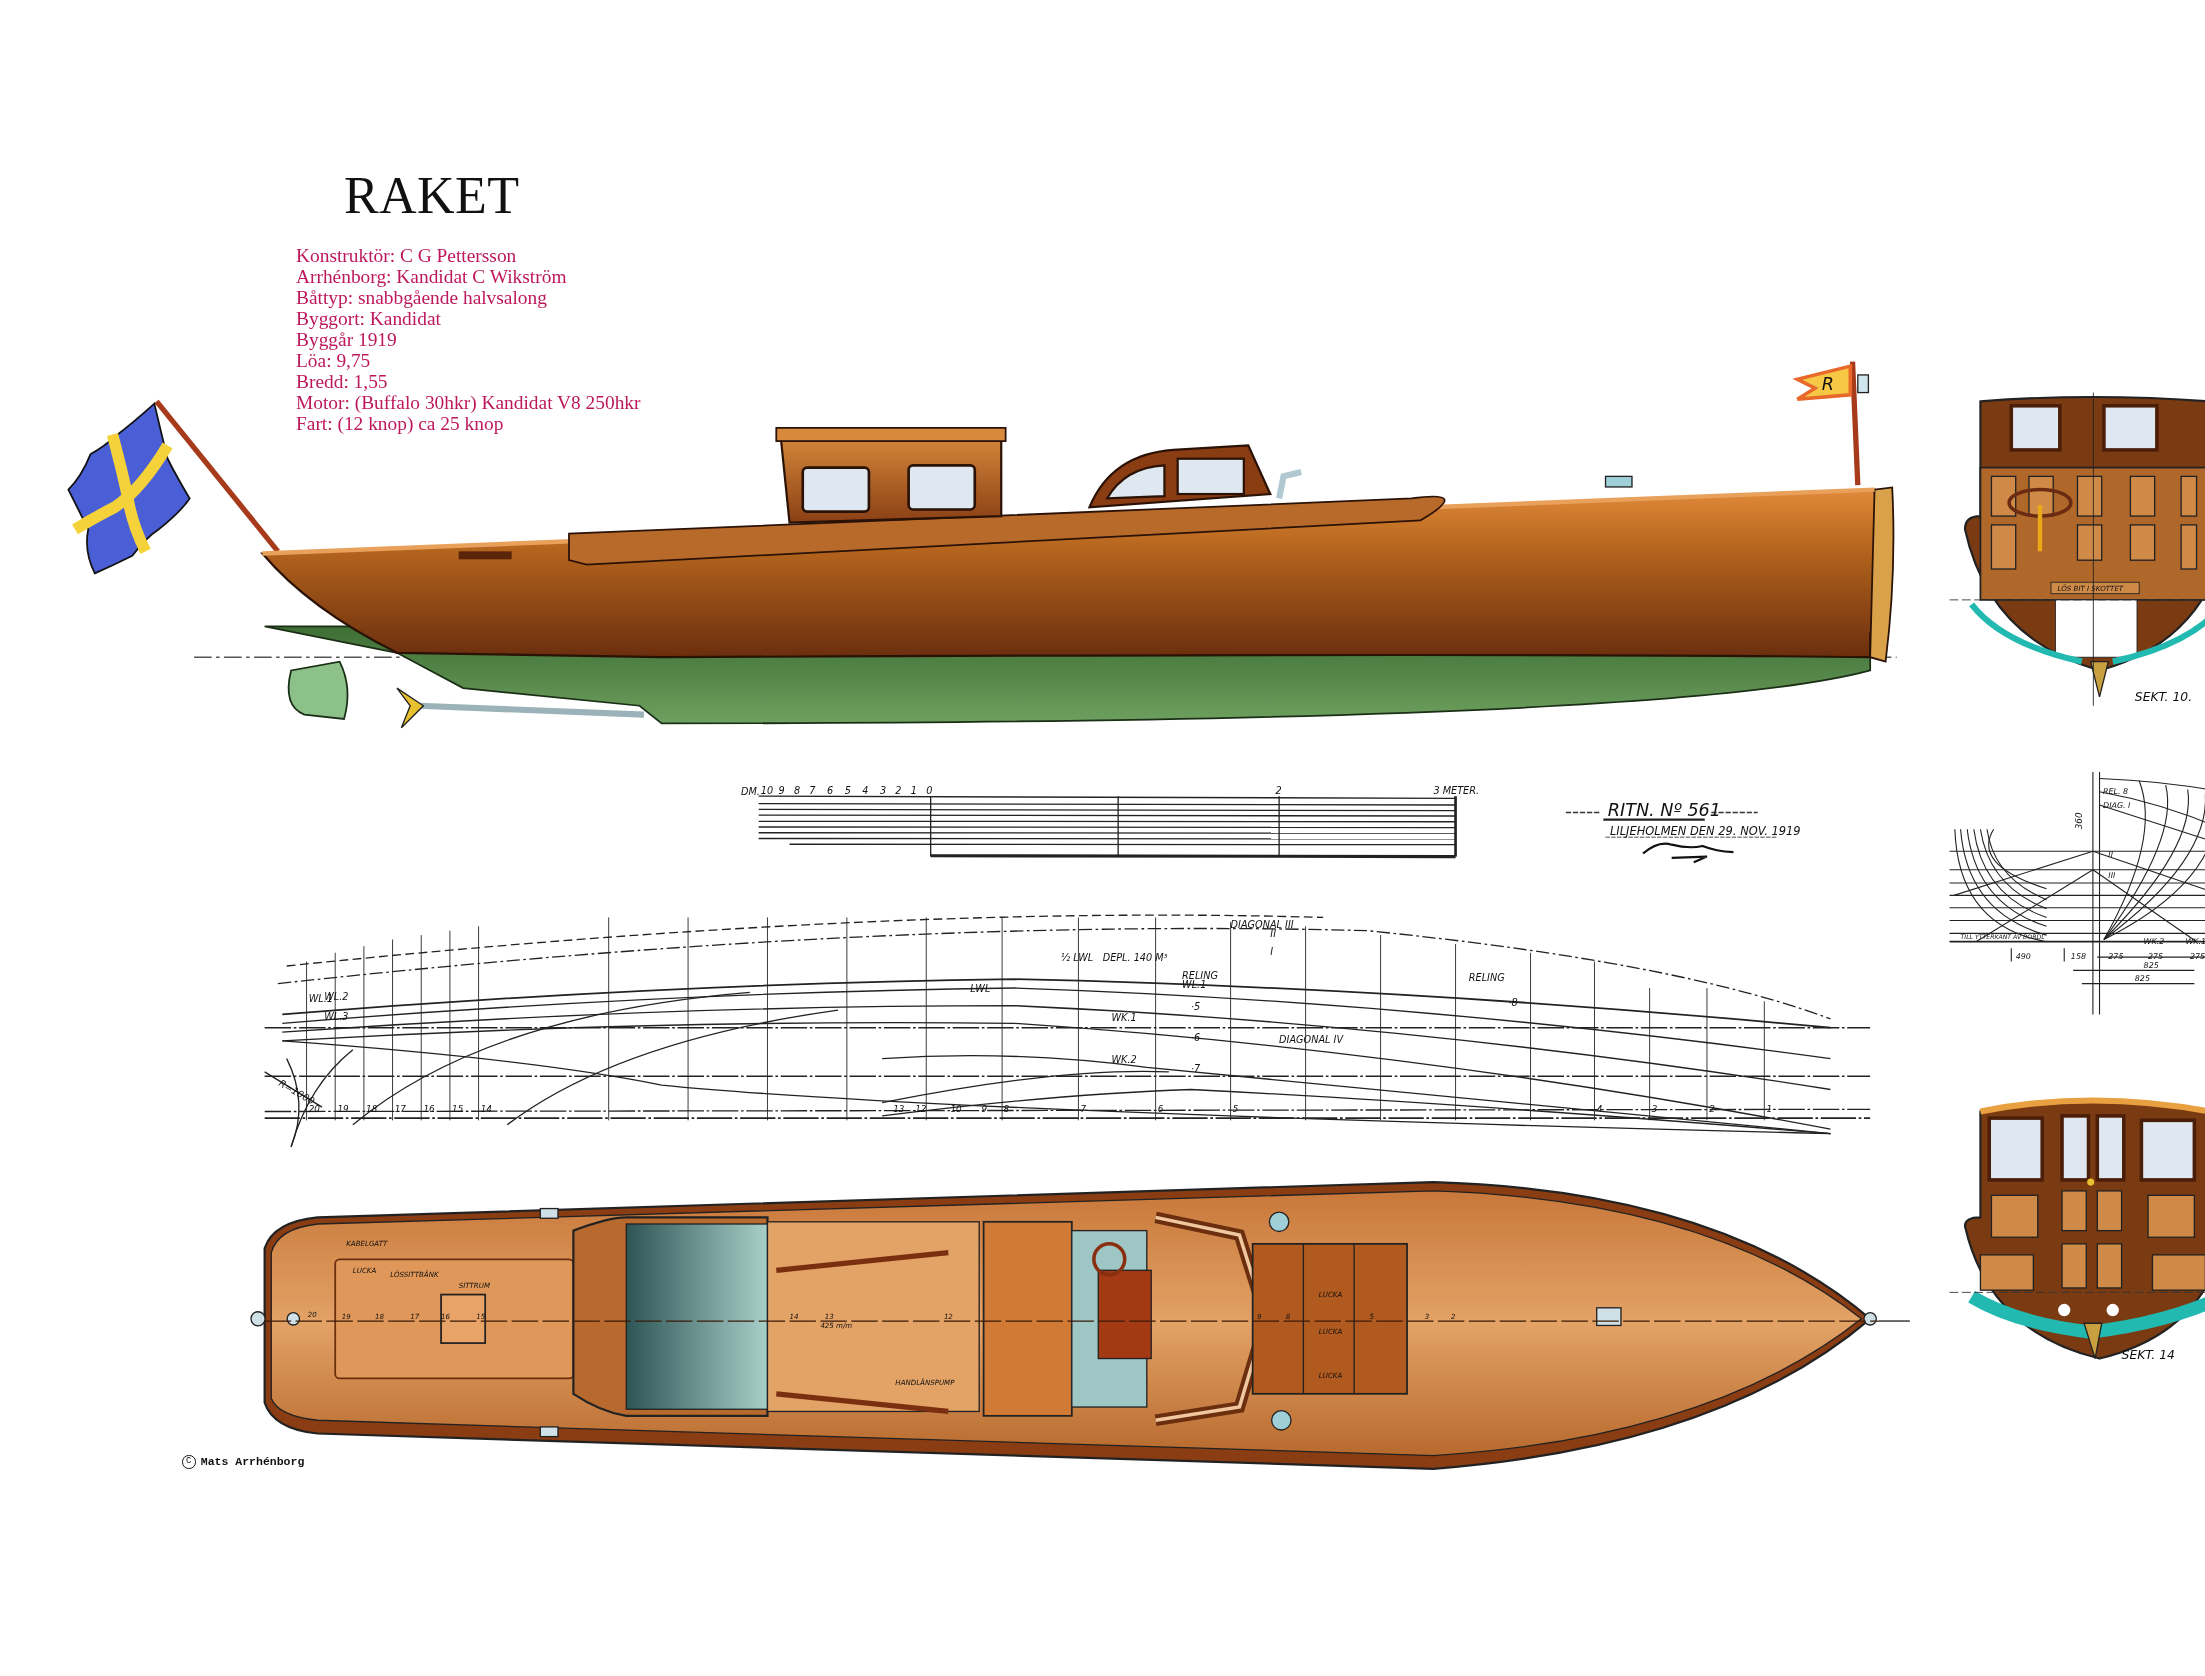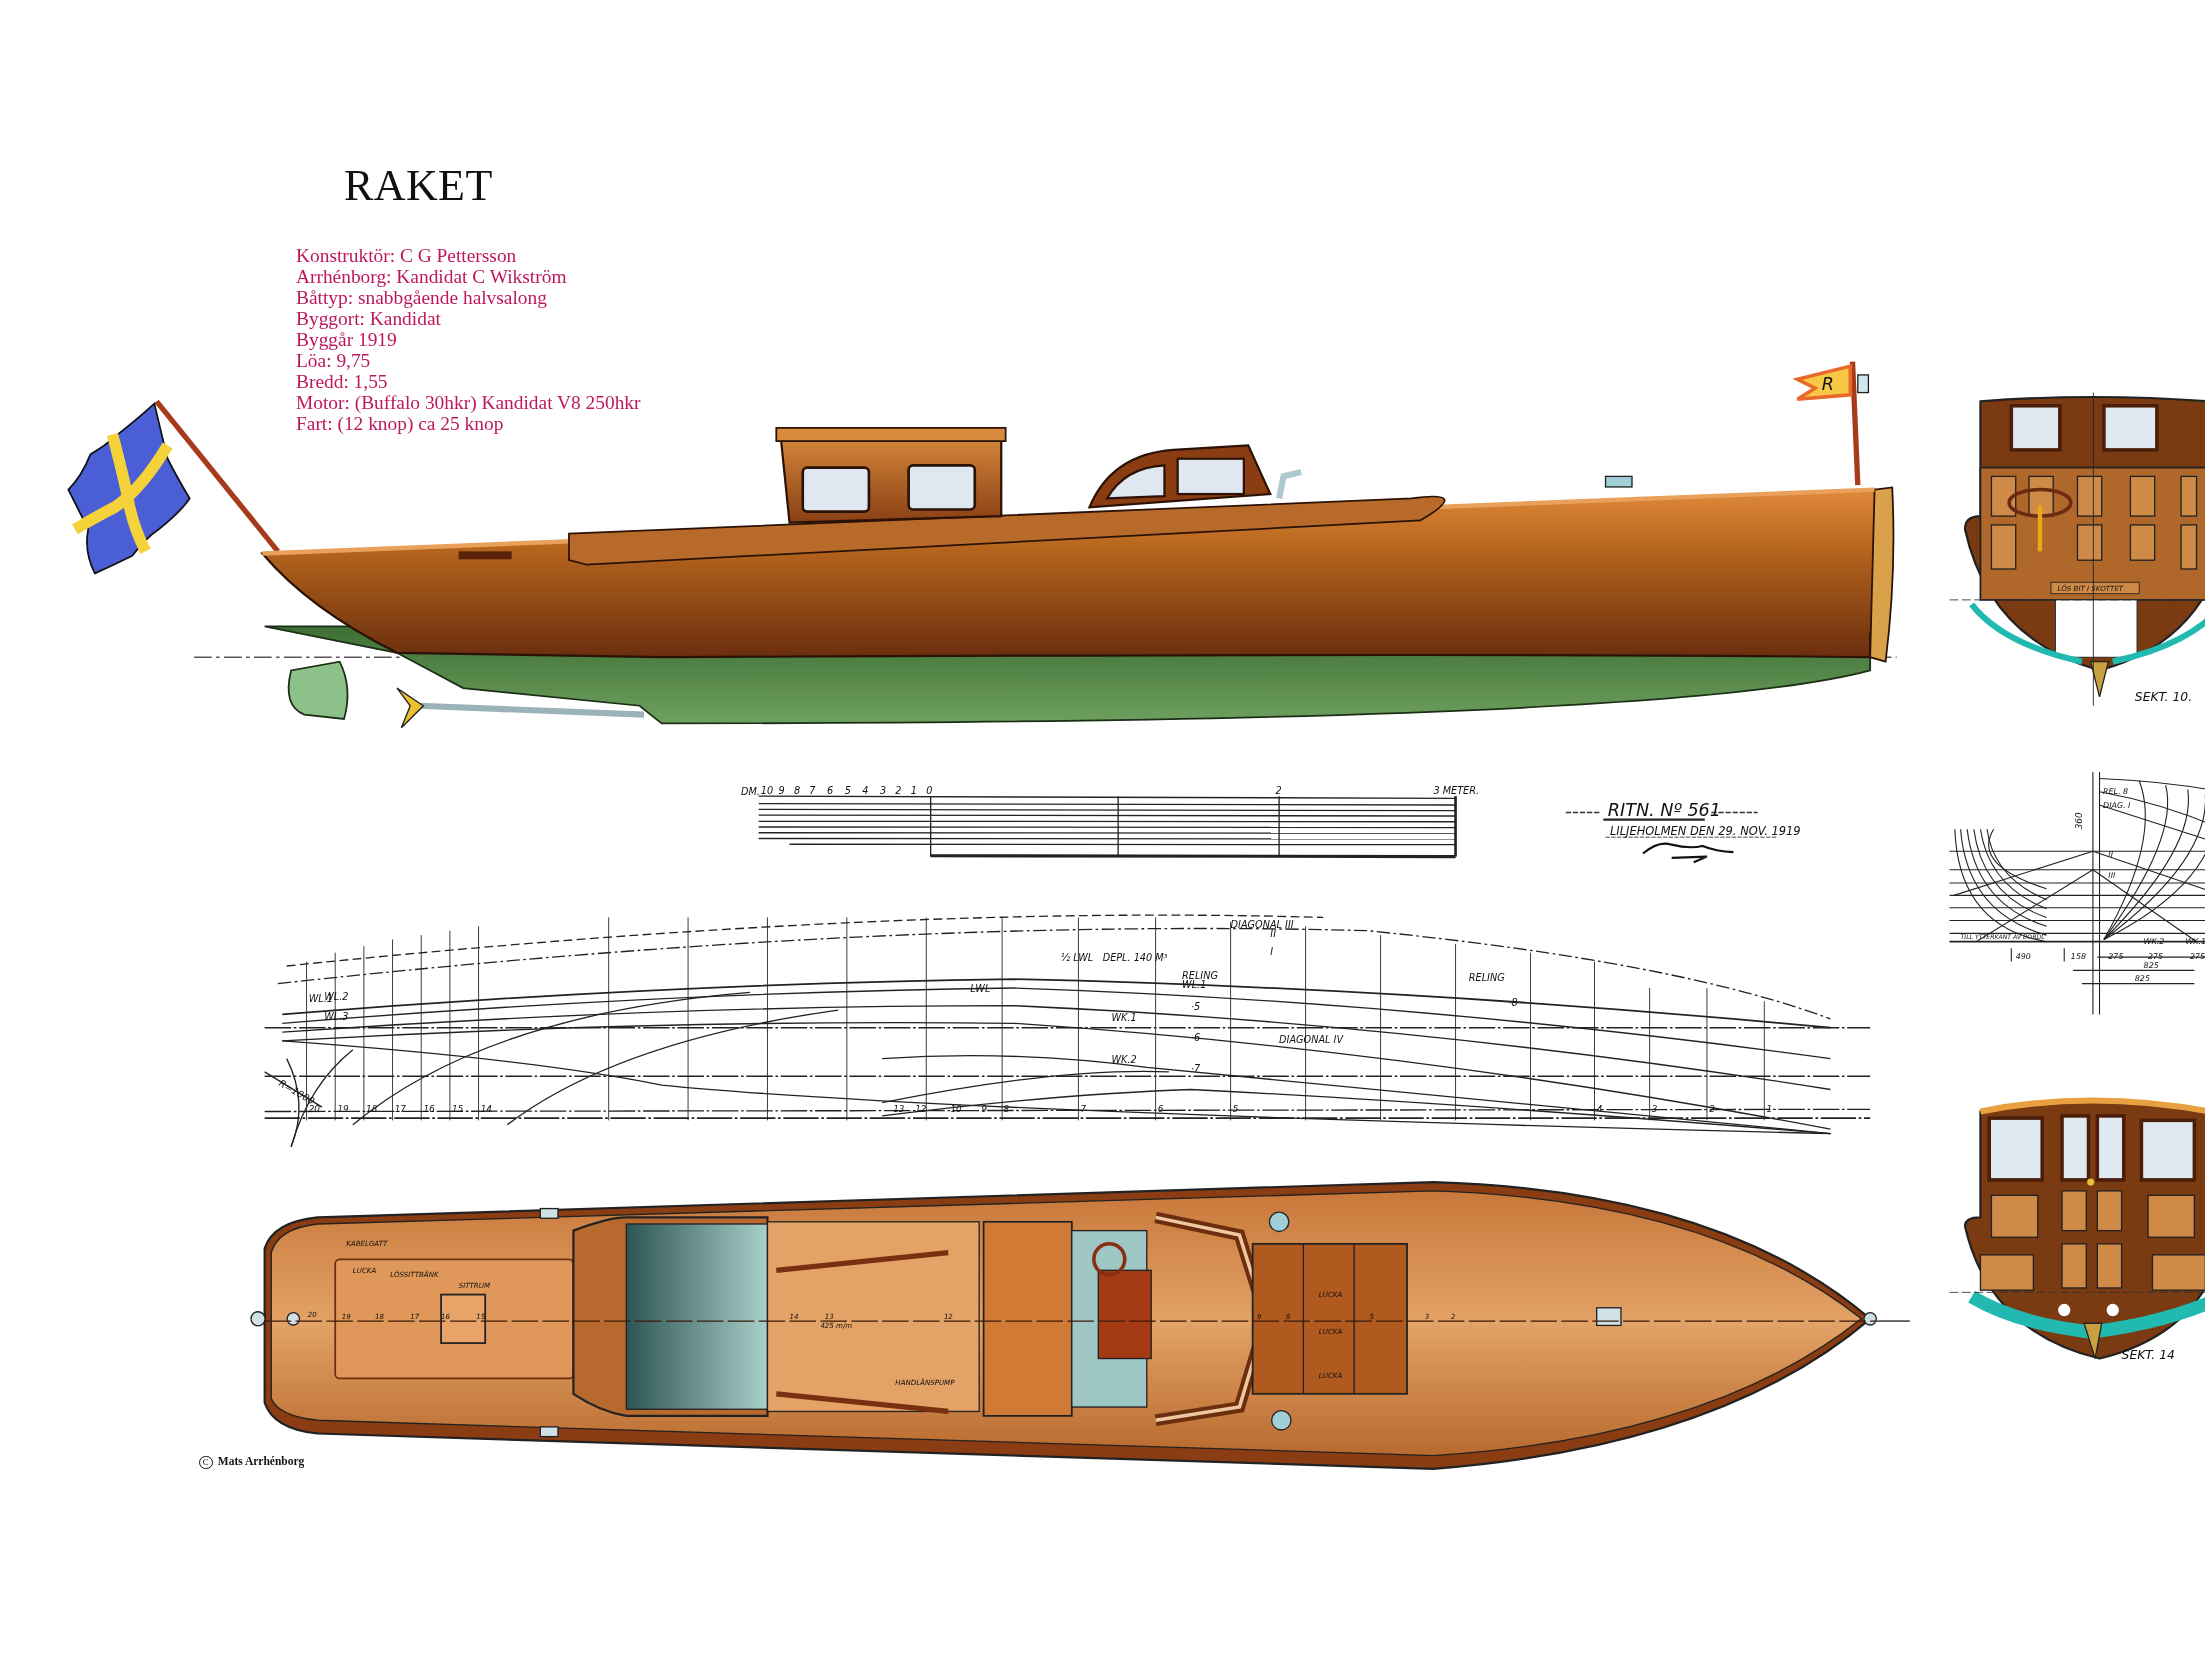--- a/index.html
+++ b/index.html
@@ -1,21 +1,21 @@
 <!DOCTYPE html>
 <html style="font-size:7px"><head>
 <meta charset="utf-8">
 <style>
   html,body{margin:0;padding:0;background:#ffffff;}
   body{width:2313px;height:1677px;position:relative;overflow:hidden;font-family:"Liberation Serif","DejaVu Serif",serif;}
   .abs{position:absolute;}
-  #title{left:344px;top:160px;font-size:44px;letter-spacing:0.4px;color:#111;font-family:"Liberation Serif",serif;}
+  #title{left:344px;top:166px;font-size:52px;letter-spacing:0.4px;color:#111;font-family:"Liberation Serif",serif;}
   #specs{left:296px;top:245px;font-size:19.4px;line-height:21px;color:#be185d;font-family:"Liberation Serif",serif;}
   #specs div{white-space:nowrap;}
-  #copyright{left:199px;top:1455px;font-size:11.5px;font-weight:bold;color:#111;font-family:Liberation Serif, serif;}
+  #copyright{left:182px;top:1455px;font-size:11.5px;font-weight:bold;color:#111;font-family:Liberation Mono, monospace;}
   #copyright .c{display:inline-block;width:11.5px;height:11.5px;border:1.3px solid #111;border-radius:50%;text-align:center;line-height:11.5px;font-size:8.8px;margin-right:5.3px;vertical-align:middle;font-weight:normal;}
   svg{position:absolute;left:0;top:0;}
   .hand{font-family:"DejaVu Sans",sans-serif;font-style:italic;fill:#111;}
   .ink{stroke:#222;fill:none;}
 </style>
 </head>
 <body>
 
 <div id="title" class="abs">RAKET</div>
 <div id="specs" class="abs">

